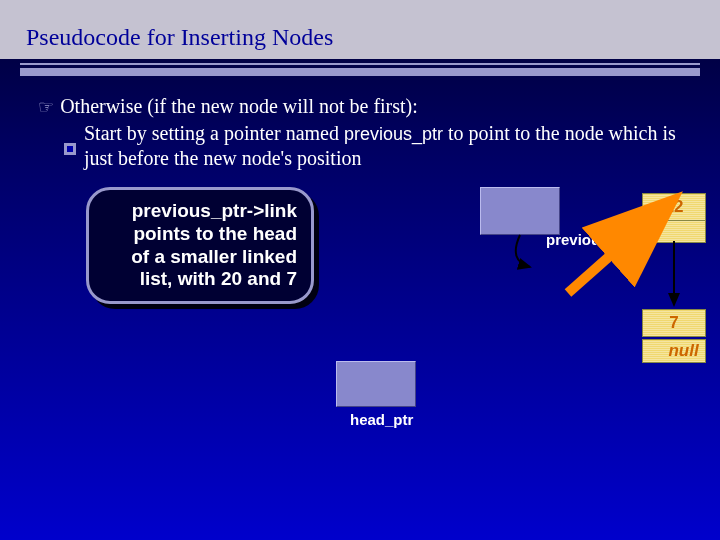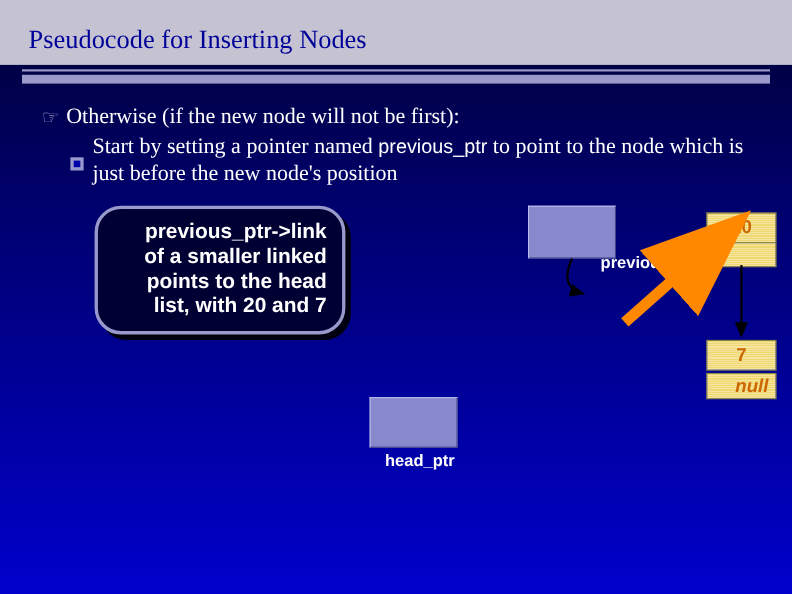--- a/index.html
+++ b/index.html
@@ -168,33 +168,33 @@
     <span class="sub-bullet-glyph"></span>
     <span>
       <span>Start by setting a pointer named </span><span class="mono">previous_ptr</span><span> to point to the node which is just before the new node's position</span>
     </span>
   </div>
 
   <div class="diagram">
 
     <div class="callout">
       <div>previous_ptr-&gt;link</div>
+      <div>points to the head</div>
       <div>of a smaller linked</div>
-      <div>points to the head</div>
       <div>list, with 20 and 7</div>
     </div>
 
     <div class="ptr-box prev"></div>
     <div class="ptr-label prev">previous_ptr</div>
 
     <div class="ptr-box head"></div>
     <div class="ptr-label head">head_ptr</div>
 
     <div class="node n10">
-      <div class="node-top">10</div>
+      <div class="node-top">12</div>
       <div class="node-bottom"></div>
     </div>
     <div class="node n7">
       <div class="node-top">7</div>
     </div>
     <div class="node nnull">
       <div class="node-top italic">null</div>
     </div>
 
     <svg class="arrow-svg">

